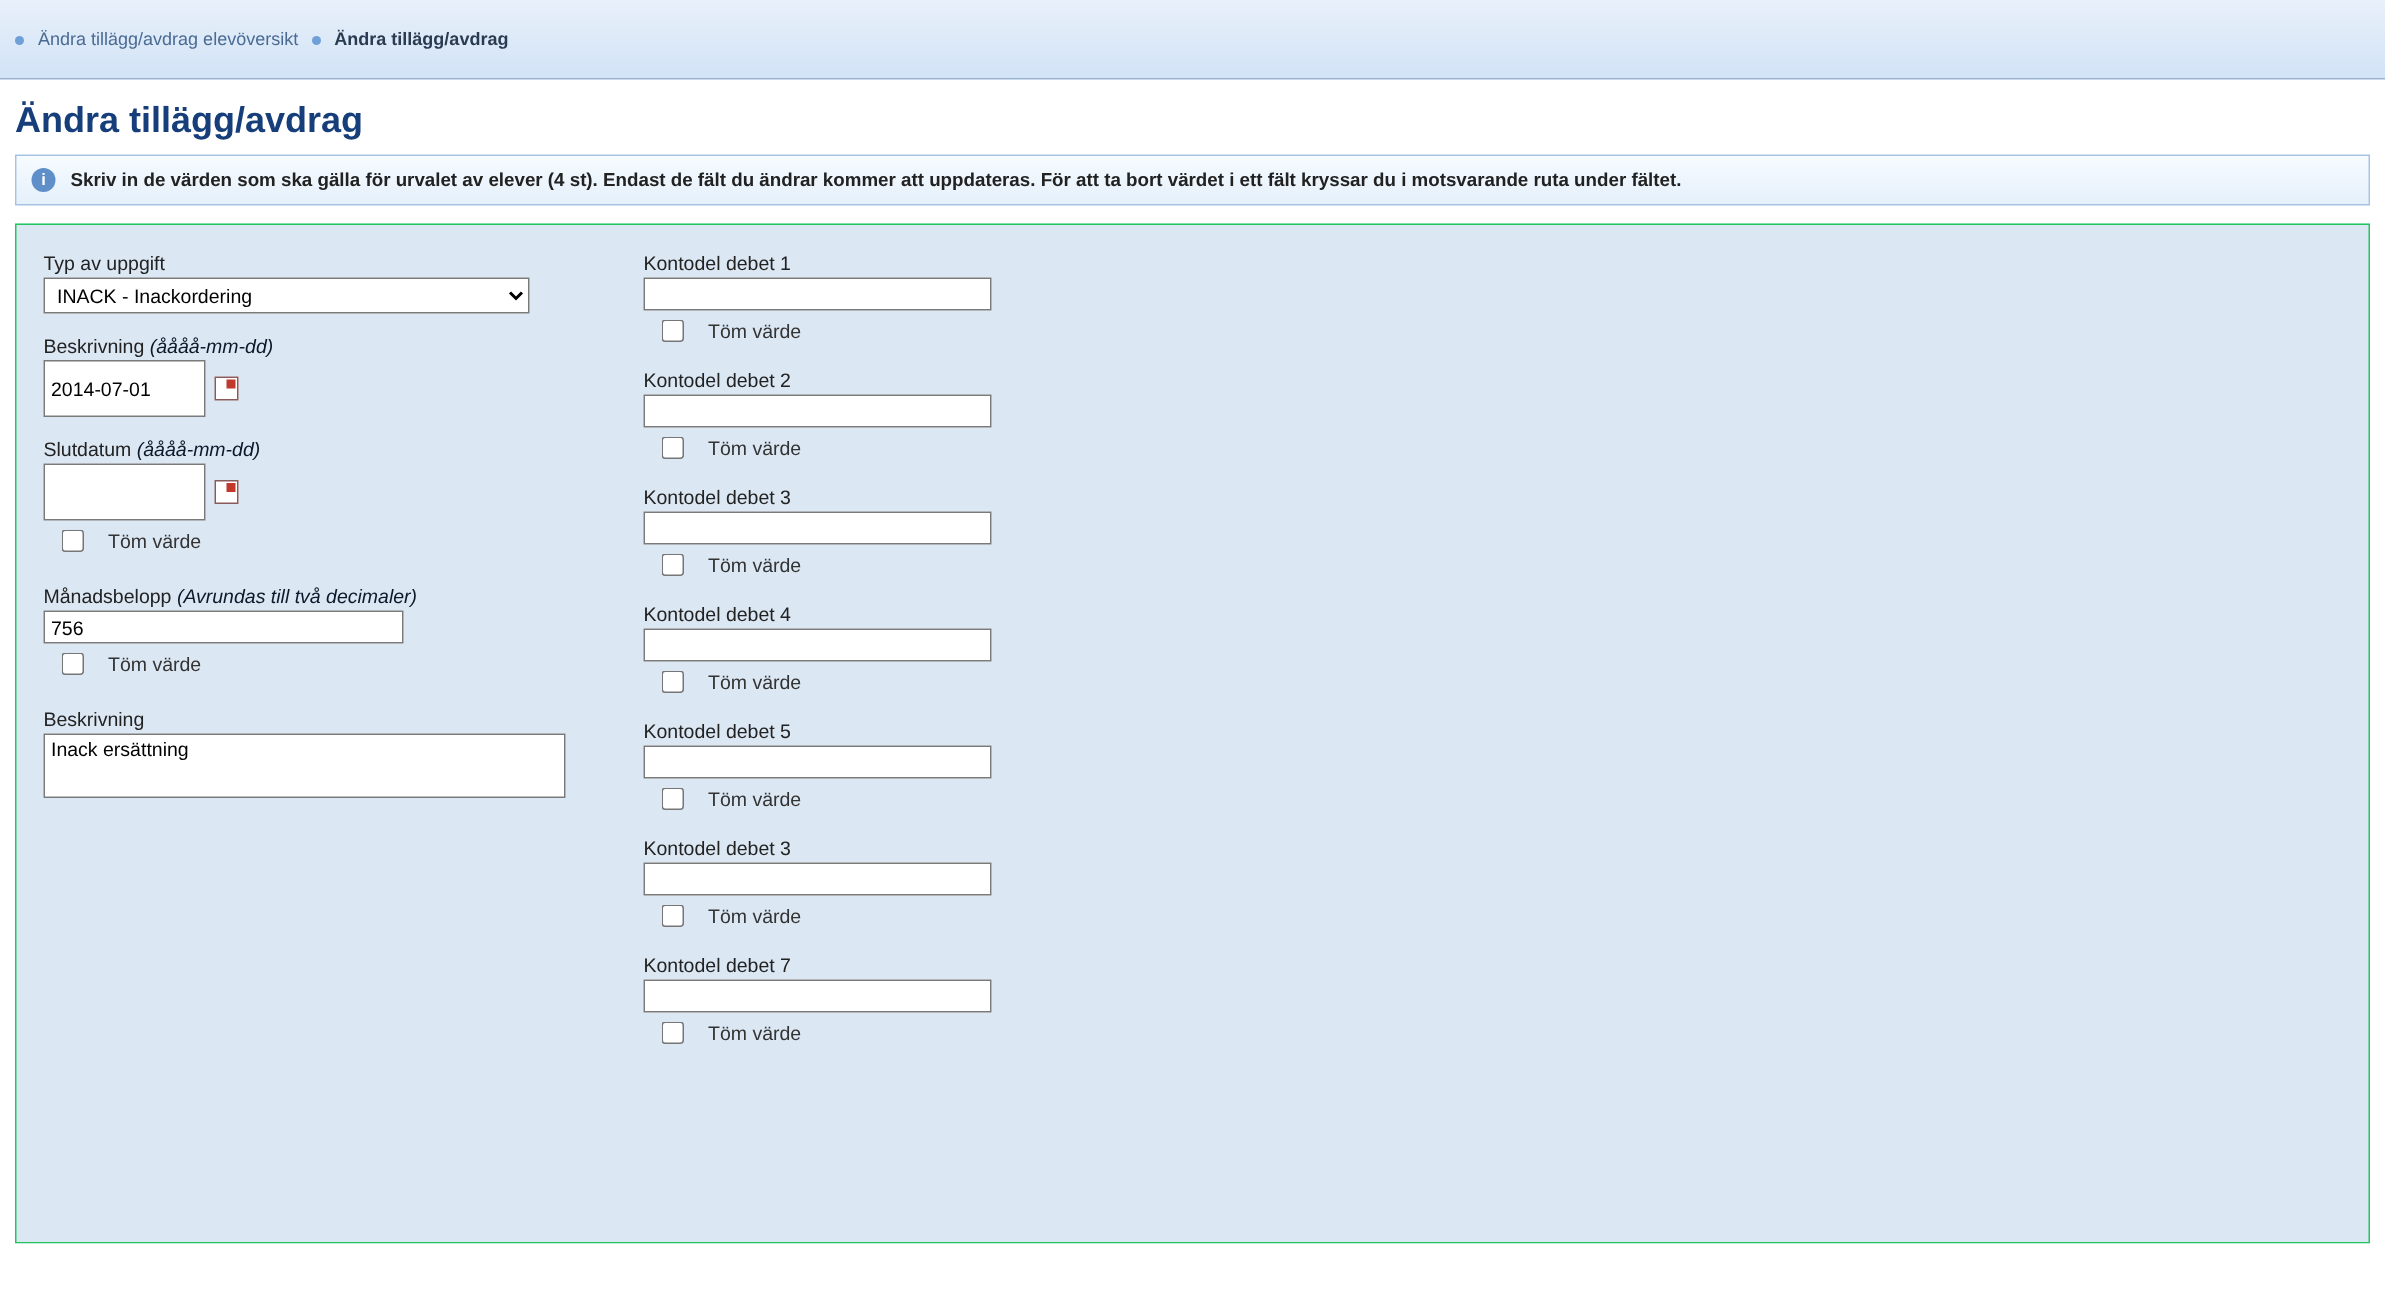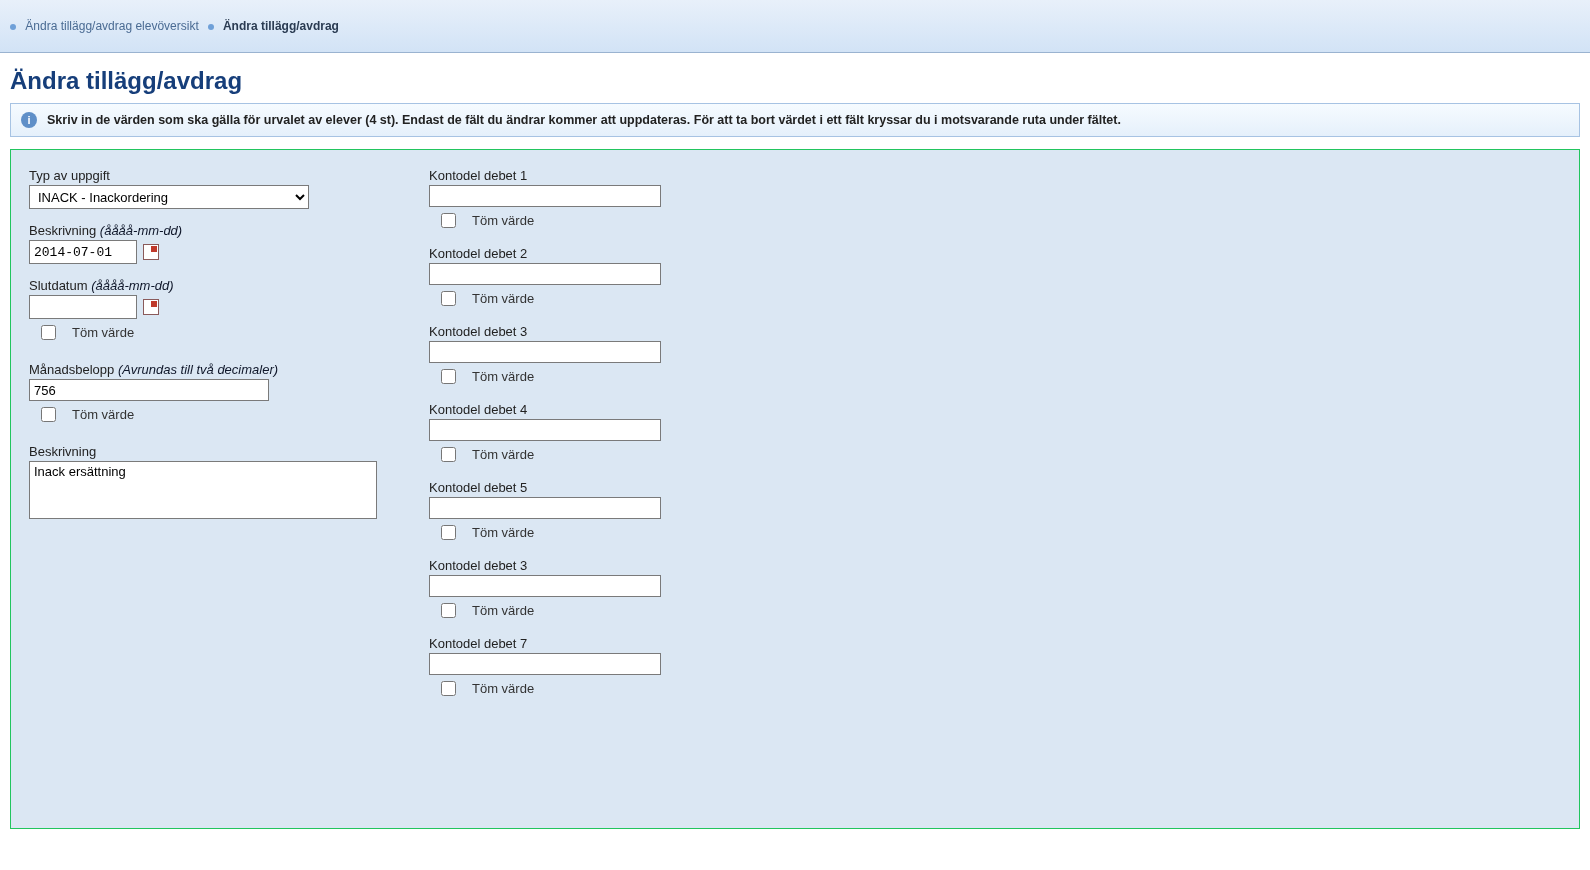--- a/index.html
+++ b/index.html
@@ -84,25 +84,25 @@
     color: #0f172a;
     font-style: italic;
   }
   select, input[type=text], textarea {
     font-family: Arial, Helvetica, sans-serif;
     font-size: 13px;
     border: 1px solid #7a7a7a;
     background: #fff;
     padding: 2px 4px;
   }
-  select.typ-select { width: 280px; height: 24px; }
-  input.date-input { width: 108px; height: 24px; font-family: Liberation Mono, monospace; }
+  select.typ-select { width: 324px; height: 24px; }
+  input.date-input { width: 108px; height: 38px; }
   input.amt-input { width: 240px; height: 22px; }
   input.kd-input { width: 232px; height: 22px; }
-  textarea.desc-ta { width: 348px; height: 58px; resize: none; overflow-y: scroll; }
+  textarea.desc-ta { width: 348px; height: 43px; resize: none; overflow-y: scroll; }
   .date-row { display: flex; align-items: center; gap: 6px; }
   .cal-icon {
     width: 16px; height: 16px;
     border: 1px solid #8a5a5a;
     background: #fff;
     display: inline-flex;
     align-items: flex-start;
     justify-content: flex-end;
     padding: 1px;
     cursor: pointer;

